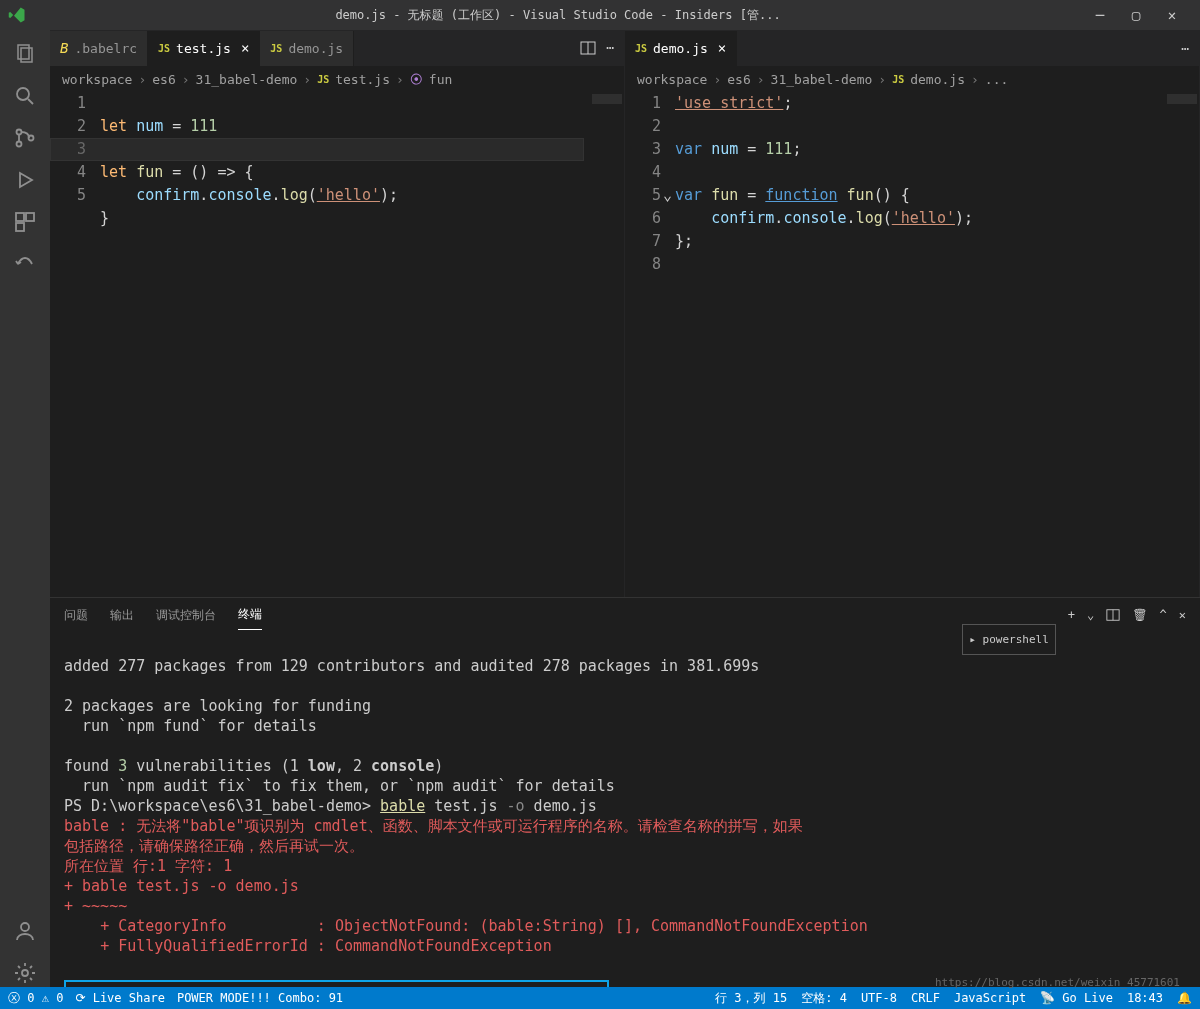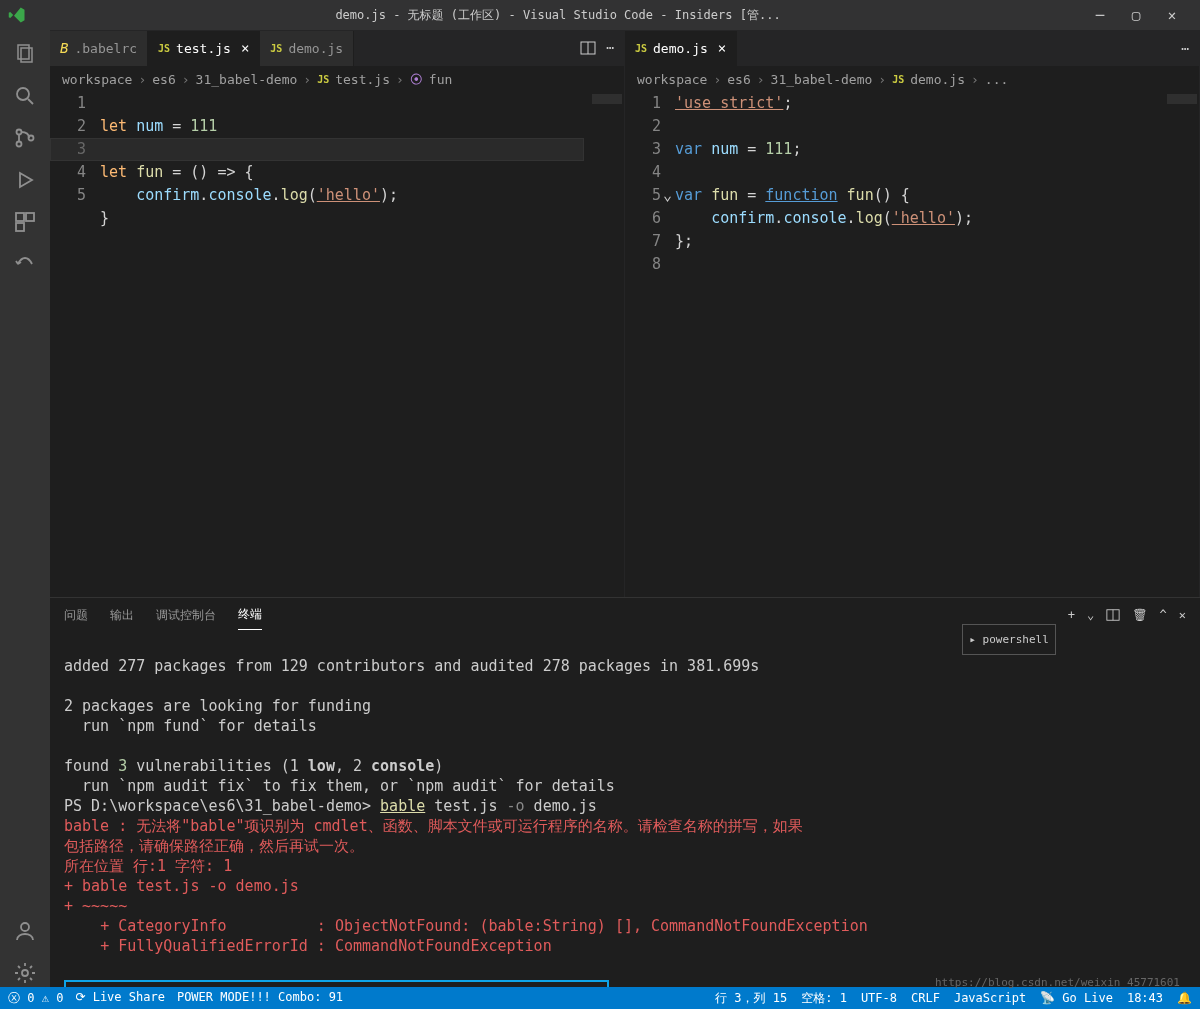--- a/index.html
+++ b/index.html
@@ -42,21 +42,21 @@
 .panel { height:390px; background:#1e1e1e; border-top:1px solid #333; display:flex; flex-direction:column; }
 .panel-tabs { height:34px; display:flex; align-items:center; padding:0 14px; gap:22px; font-size:12px; }
 .panel-tab { color:#999; cursor:pointer; padding:6px 0; }
 .panel-tab.active { color:#fff; border-bottom:1px solid #fff; }
 .panel-actions { margin-left:auto; display:flex; align-items:center; gap:12px; color:#ccc; }
 .panel-actions .shell { padding:8px 6px; border:1px solid #555; font-size:11px;margin-top:48px; }
 .terminal { flex:1; padding:4px 14px; font-family:Consolas,monospace; font-size:15px; line-height:20px; overflow:hidden; color:#ccc; white-space:pre-wrap; }
 .t-yellow{color:#dcdcaa;text-decoration:underline;} .t-red{color:#e05b5b;} .t-num{color:#b5cea8;}
 .t-highlight-box { border:2px solid #0ea5e9; padding:2px 4px; display:inline-block; margin-top:4px; }
 .status-bar { height:22px; background:#007acc; display:flex; align-items:center; color:#fff; font-size:12px; padding:0 8px; gap:14px; }
-.status-left { display:flex; align-items:flex-start; gap:12px; }
+.status-left { display:flex; align-items:center; gap:12px; }
 .status-right { margin-left:auto; display:flex; align-items:center; gap:14px; }
 .watermark { position:absolute; top:976px; right:20px; color:#666; font-size:11px; }
 svg { display:block; }
 </style>
 </head>
 <body>
 
 <div class="title-bar">
   <div class="vscode-icon">
     <svg width="18" height="18" viewBox="0 0 24 24">
@@ -283,21 +283,21 @@
 </div>
 
 <div class="status-bar">
   <div class="status-left">
     <span>ⓧ <span>0</span> ⚠ <span>0</span></span>
     <span>⟳ <span>Live Share</span></span>
     <span>POWER MODE!!! Combo: 91</span>
   </div>
   <div class="status-right">
     <span>行 3，列 15</span>
-    <span>空格: 1</span>
+    <span>空格: 4</span>
     <span>UTF-8</span>
     <span>CRLF</span>
     <span>JavaScript</span>
     <span>📡 <span>Go Live</span></span>
     <span>18:43</span>
     <span>🔔</span>
   </div>
 </div>
 
 <div class="watermark">https://blog.csdn.net/weixin_45771601</div>

